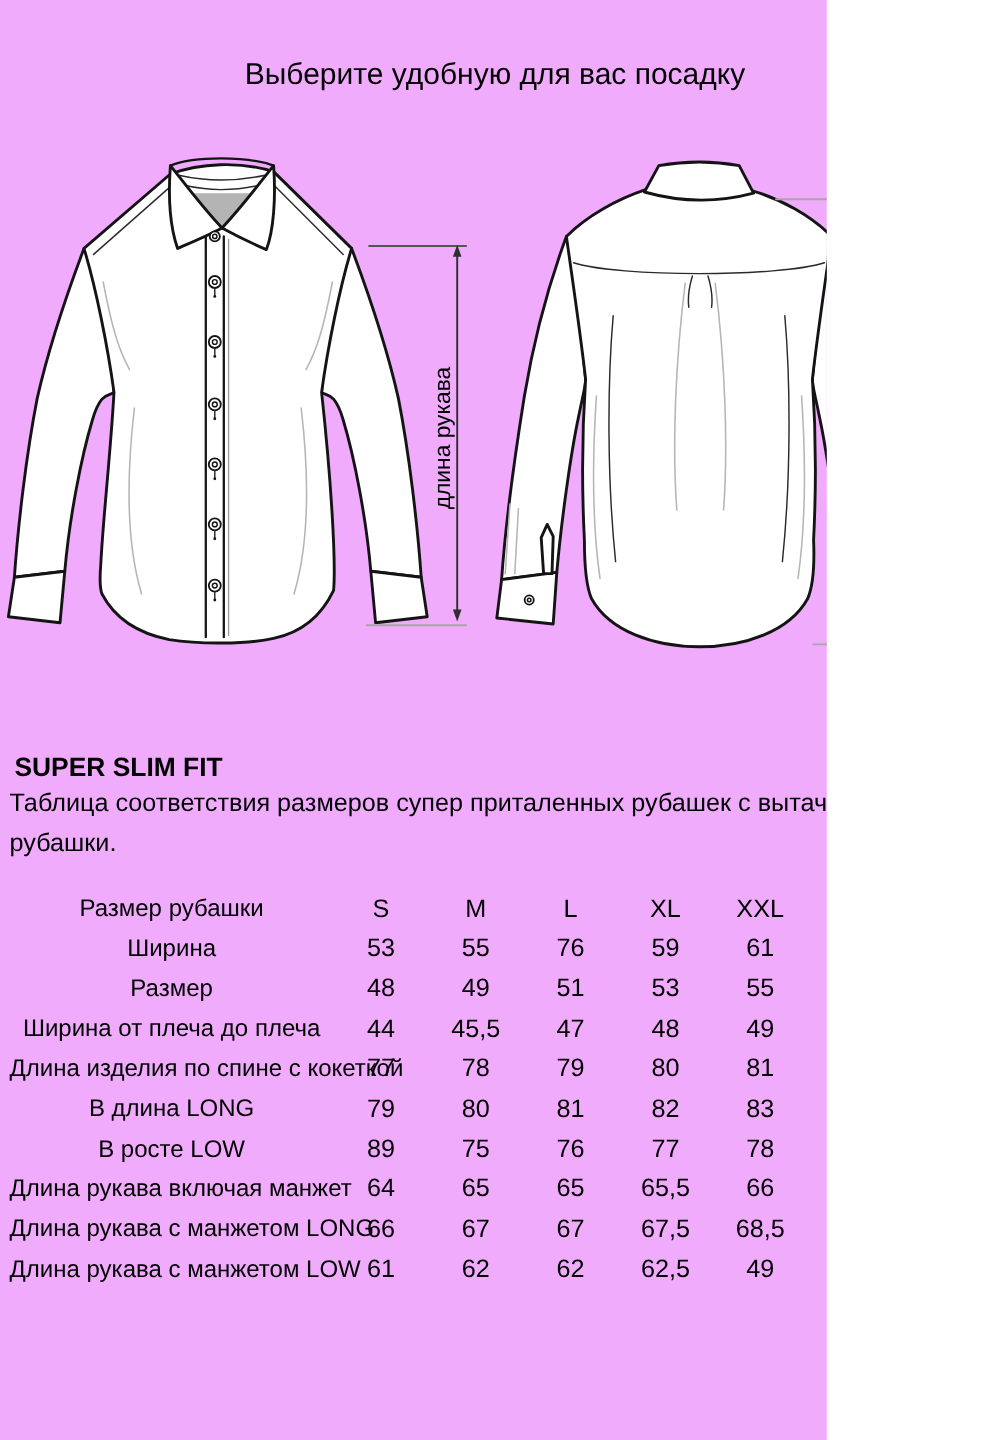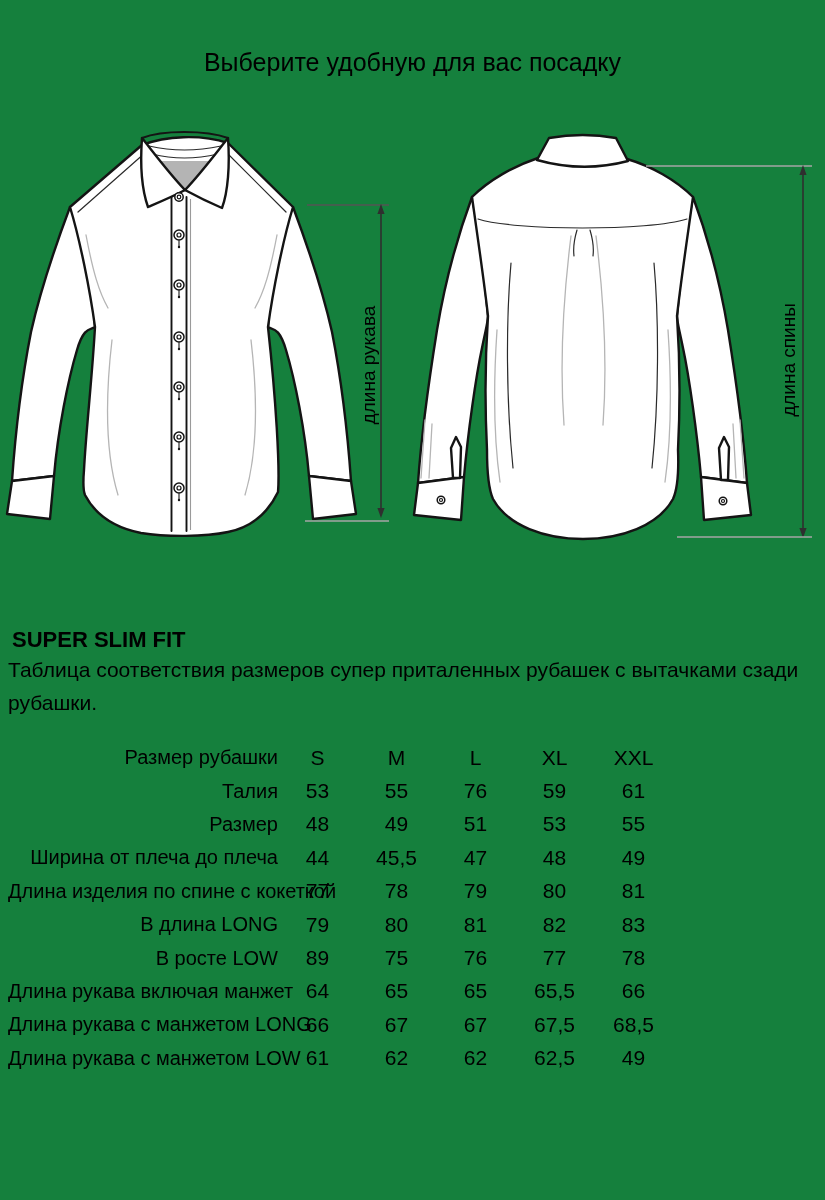--- a/index.html
+++ b/index.html
@@ -1,29 +1,29 @@
 <!DOCTYPE html>
 <html lang="ru"><head>
 <meta charset="utf-8">
 <style>
   html,body{margin:0;padding:0;background:#fff;}
-  .page{position:relative;width:825px;height:1200px;background:#15803d;overflow:hidden;
+  .page{position:relative;width:689px;height:1200px;background:#f0abfc;overflow:hidden;
         font-family:"Liberation Sans", sans-serif;color:#000;}
   .title{position:absolute;top:48px;left:0;width:825px;text-align:center;
          font-size:25px;font-weight:400;margin:0;}
   .drawings{position:absolute;top:120px;left:0;width:825px;height:460px;}
   .drawings svg{display:block;}
   .fit-heading{position:absolute;top:623px;left:8px;margin:4px;font-size:22px;font-weight:700;}
   .fit-desc{position:absolute;top:653px;left:8px;width:792px;margin:0;
             font-size:21px;line-height:33px;font-weight:400;}
   .size-table{position:absolute;top:741px;left:8px;width:680px;}
   .tr{display:grid;grid-template-columns:270px 79px 79px 79px 79px 79px;
       height:33.4px;align-items:center;}
   .td{font-size:21px;text-align:center;white-space:nowrap;}
-  .td.lbl{font-size:20px;text-align:right;}
+  .td.lbl{font-size:20px;text-align:center;}
   
   .ink{fill:#ffffff;stroke:#141414;stroke-width:2.4;stroke-linejoin:round;stroke-linecap:round;}
   .ink-line{fill:none;stroke:#141414;stroke-width:1.9;stroke-linecap:round;}
   .thin{fill:none;stroke:#2a2a2a;stroke-width:1.2;stroke-linecap:round;}
   .dart{fill:none;stroke:#2a2a2a;stroke-width:1.2;stroke-linecap:round;}
   .crease{fill:none;stroke:#b5b5b5;stroke-width:1.3;stroke-linecap:round;}
   .grey-line{fill:none;stroke:#9a9a9a;stroke-width:1.1;}
   .btn{fill:#ffffff;stroke:#141414;stroke-width:1.5;}
   .btn-in{fill:none;stroke:#141414;stroke-width:1.2;}
   .tick-dark{stroke:#555555;stroke-width:1.6;}
@@ -167,21 +167,21 @@
     <div class="tr">
       <div class="td lbl">Размер рубашки</div>
       <div class="td">S</div>
       <div class="td">M</div>
       <div class="td">L</div>
       <div class="td">XL</div>
       <div class="td">XXL</div>
     </div>
 
     <div class="tr">
-      <div class="td lbl">Талия</div>
+      <div class="td lbl">Ширина</div>
       <div class="td">53</div>
       <div class="td">55</div>
       <div class="td">76</div>
       <div class="td">59</div>
       <div class="td">61</div>
     </div>
     <div class="tr">
       <div class="td lbl">Размер</div>
       <div class="td">48</div>
       <div class="td">49</div>

